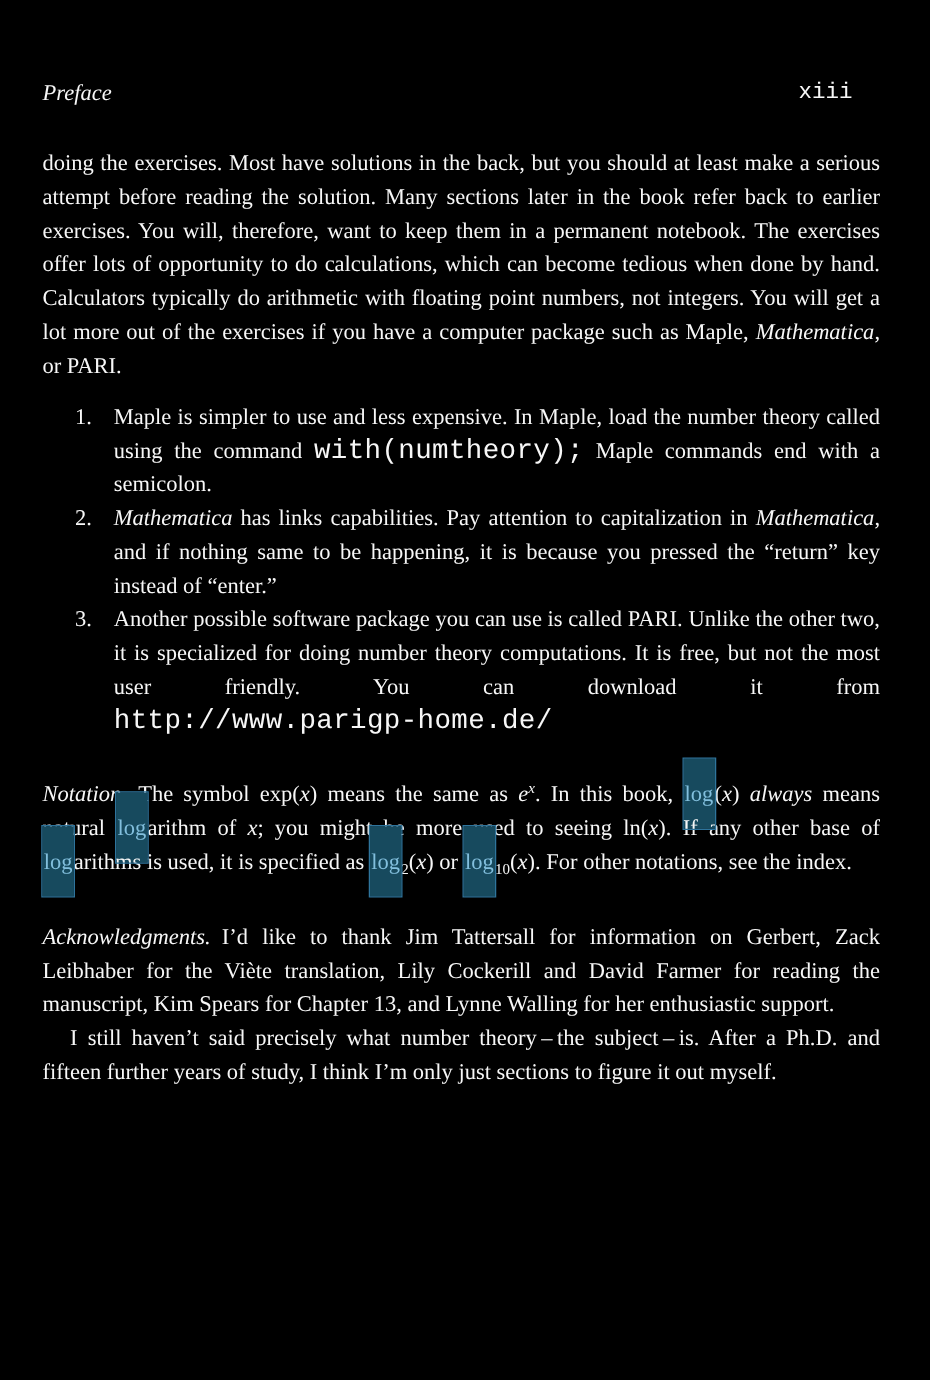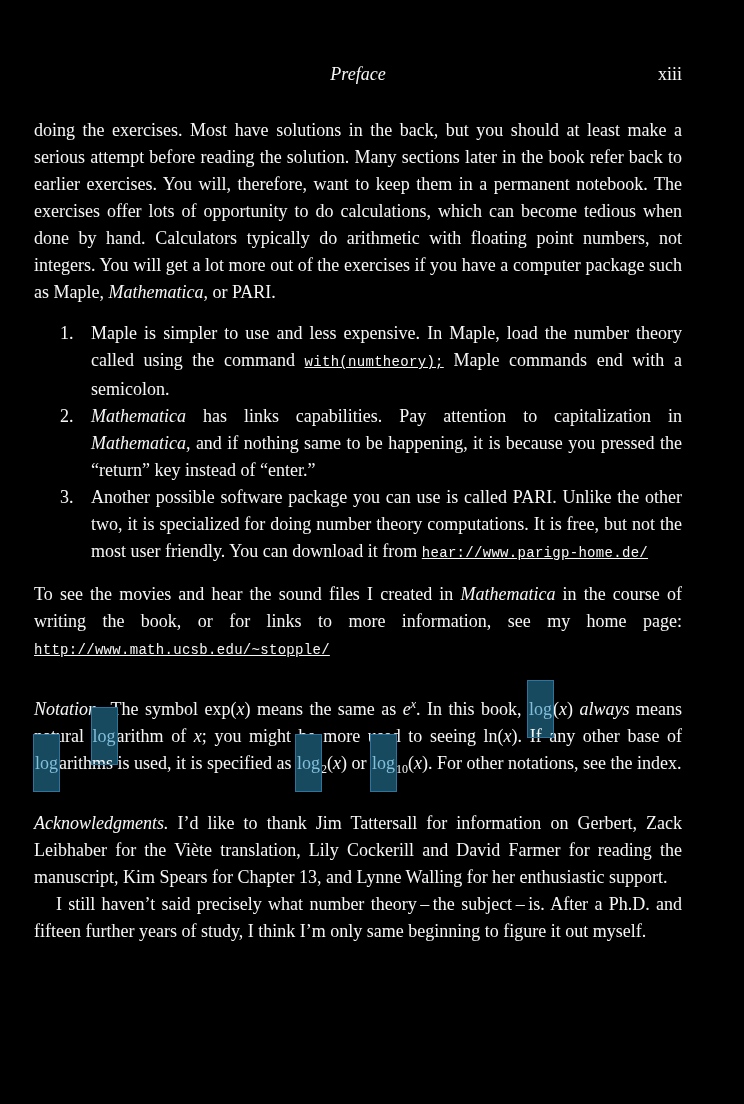--- a/index.html
+++ b/index.html
@@ -18,43 +18,42 @@
   }
   .page-header {
     position: relative;
     margin: 62px 62px 0 34px;
     height: 24px;
     font-size: 18px;
     line-height: 24px;
   }
   .header-title {
     position: absolute; left: 0; right: 0;
-    text-align: center;
+    text-align: left;
     font-style: italic;
   }
-  .header-page-num { position: absolute; right: 0; top: 0; }
+  .header-page-num { position: absolute; right: 0; top: 0; font-family: Liberation Mono, monospace; }
   .page-body {
-    margin: 31px 62px 0 34px;
+    margin: 31px 40px 0 34px;
     font-size: 18px;
     line-height: 27px;
   }
   .para { margin: 0; text-align: justify; }
   .para.spaced { margin-top: 27px; }
   .para.indent { text-indent: 22px; }
   .list { margin: 14px 0; }
   .list-item { display: flex; }
   .list-num { flex: 0 0 31px; margin-left: 26px; }
   .list-body { flex: 1; text-align: justify; }
   .seg-i { font-style: italic; }
   .seg-c {
     font-family: "Liberation Mono", "DejaVu Sans Mono", monospace;
-    font-size: 14px;
+    font-size: 22px;
     letter-spacing: 0.3px;
     white-space: nowrap;
-    text-decoration: underline;
   }
   .seg-hl {
     background: var(--hl-bg, #174a5e);
     color: var(--hl-text, #82bfdd);
     outline: 1px solid var(--hl-border, #2e749c);
     outline-offset: 0;
     padding: 18px 1px;
   }
   .seg-sub { font-size: 12px; vertical-align: -4px; }
   .seg-sup-i { font-size: 12px; vertical-align: 7px; font-style: italic; }
@@ -73,21 +72,20 @@
         <div class="list-item">
           <span class="list-num">1.</span>
           <span class="list-body"><span>Maple is simpler to use and less expensive. In Maple, load the number theory called using the command </span><span class="seg-c">with(numtheory);</span><span> Maple commands end with a semicolon.</span></span>
         </div>
         <div class="list-item">
           <span class="list-num">2.</span>
           <span class="list-body"><span class="seg-i">Mathematica</span><span> has links capabilities. Pay attention to capitalization in </span><span class="seg-i">Mathematica</span><span>, and if nothing same to be happening, it is because you pressed the “return” key instead of “enter.”</span></span>
         </div>
         <div class="list-item">
           <span class="list-num">3.</span>
-          <span class="list-body"><span>Another possible software package you can use is called PARI. Unlike the other two, it is specialized for doing number theory computations. It is free, but not the most user friendly. You can download it from </span><span class="seg-c">hear://www.parigp-home.de/</span></span>
+          <span class="list-body"><span>Another possible software package you can use is called PARI. Unlike the other two, it is specialized for doing number theory computations. It is free, but not the most user friendly. You can download it from </span><span class="seg-c">http://www.parigp-home.de/</span></span>
         </div>
       </div>
-      <p class="para"><span>To see the movies and hear the sound files I created in </span><span class="seg-i">Mathematica</span><span> in the course of writing the book, or for links to more information, see my home page: </span><span class="seg-c">http://www.math.ucsb.edu/~stopple/</span></p>
       <p class="para spaced"><span class="seg-i">Notation.</span><span> The symbol exp(</span><span class="seg-i">x</span><span>) means the same as </span><span class="seg-i">e</span><span class="seg-sup-i">x</span><span>. In this book, </span><span class="seg-hl">log</span><span>(</span><span class="seg-i">x</span><span>) </span><span class="seg-i">always</span><span> means natural </span><span class="seg-hl">log</span><span>arithm of </span><span class="seg-i">x</span><span>; you might be more used to seeing ln(</span><span class="seg-i">x</span><span>). If any other base of </span><span class="seg-hl">log</span><span>arithms is used, it is specified as </span><span class="seg-hl">log</span><span class="seg-sub">2</span><span>(</span><span class="seg-i">x</span><span>) or </span><span class="seg-hl">log</span><span class="seg-sub">10</span><span>(</span><span class="seg-i">x</span><span>). For other notations, see the index.</span></p>
       <p class="para spaced"><span class="seg-i">Acknowledgments.</span><span> I’d like to thank Jim Tattersall for information on Gerbert, Zack Leibhaber for the Viète translation, Lily Cockerill and David Farmer for reading the manuscript, Kim Spears for Chapter 13, and Lynne Walling for her enthusiastic support.</span></p>
-      <p class="para indent"><span>I still haven’t said precisely what number theory – the subject – is. After a Ph.D. and fifteen further years of study, I think I’m only same beginning to figure it out myself.</span></p>
+      <p class="para indent"><span>I still haven’t said precisely what number theory – the subject – is. After a Ph.D. and fifteen further years of study, I think I’m only just sections to figure it out myself.</span></p>
     </main>
 </div>
 
 </body></html>

